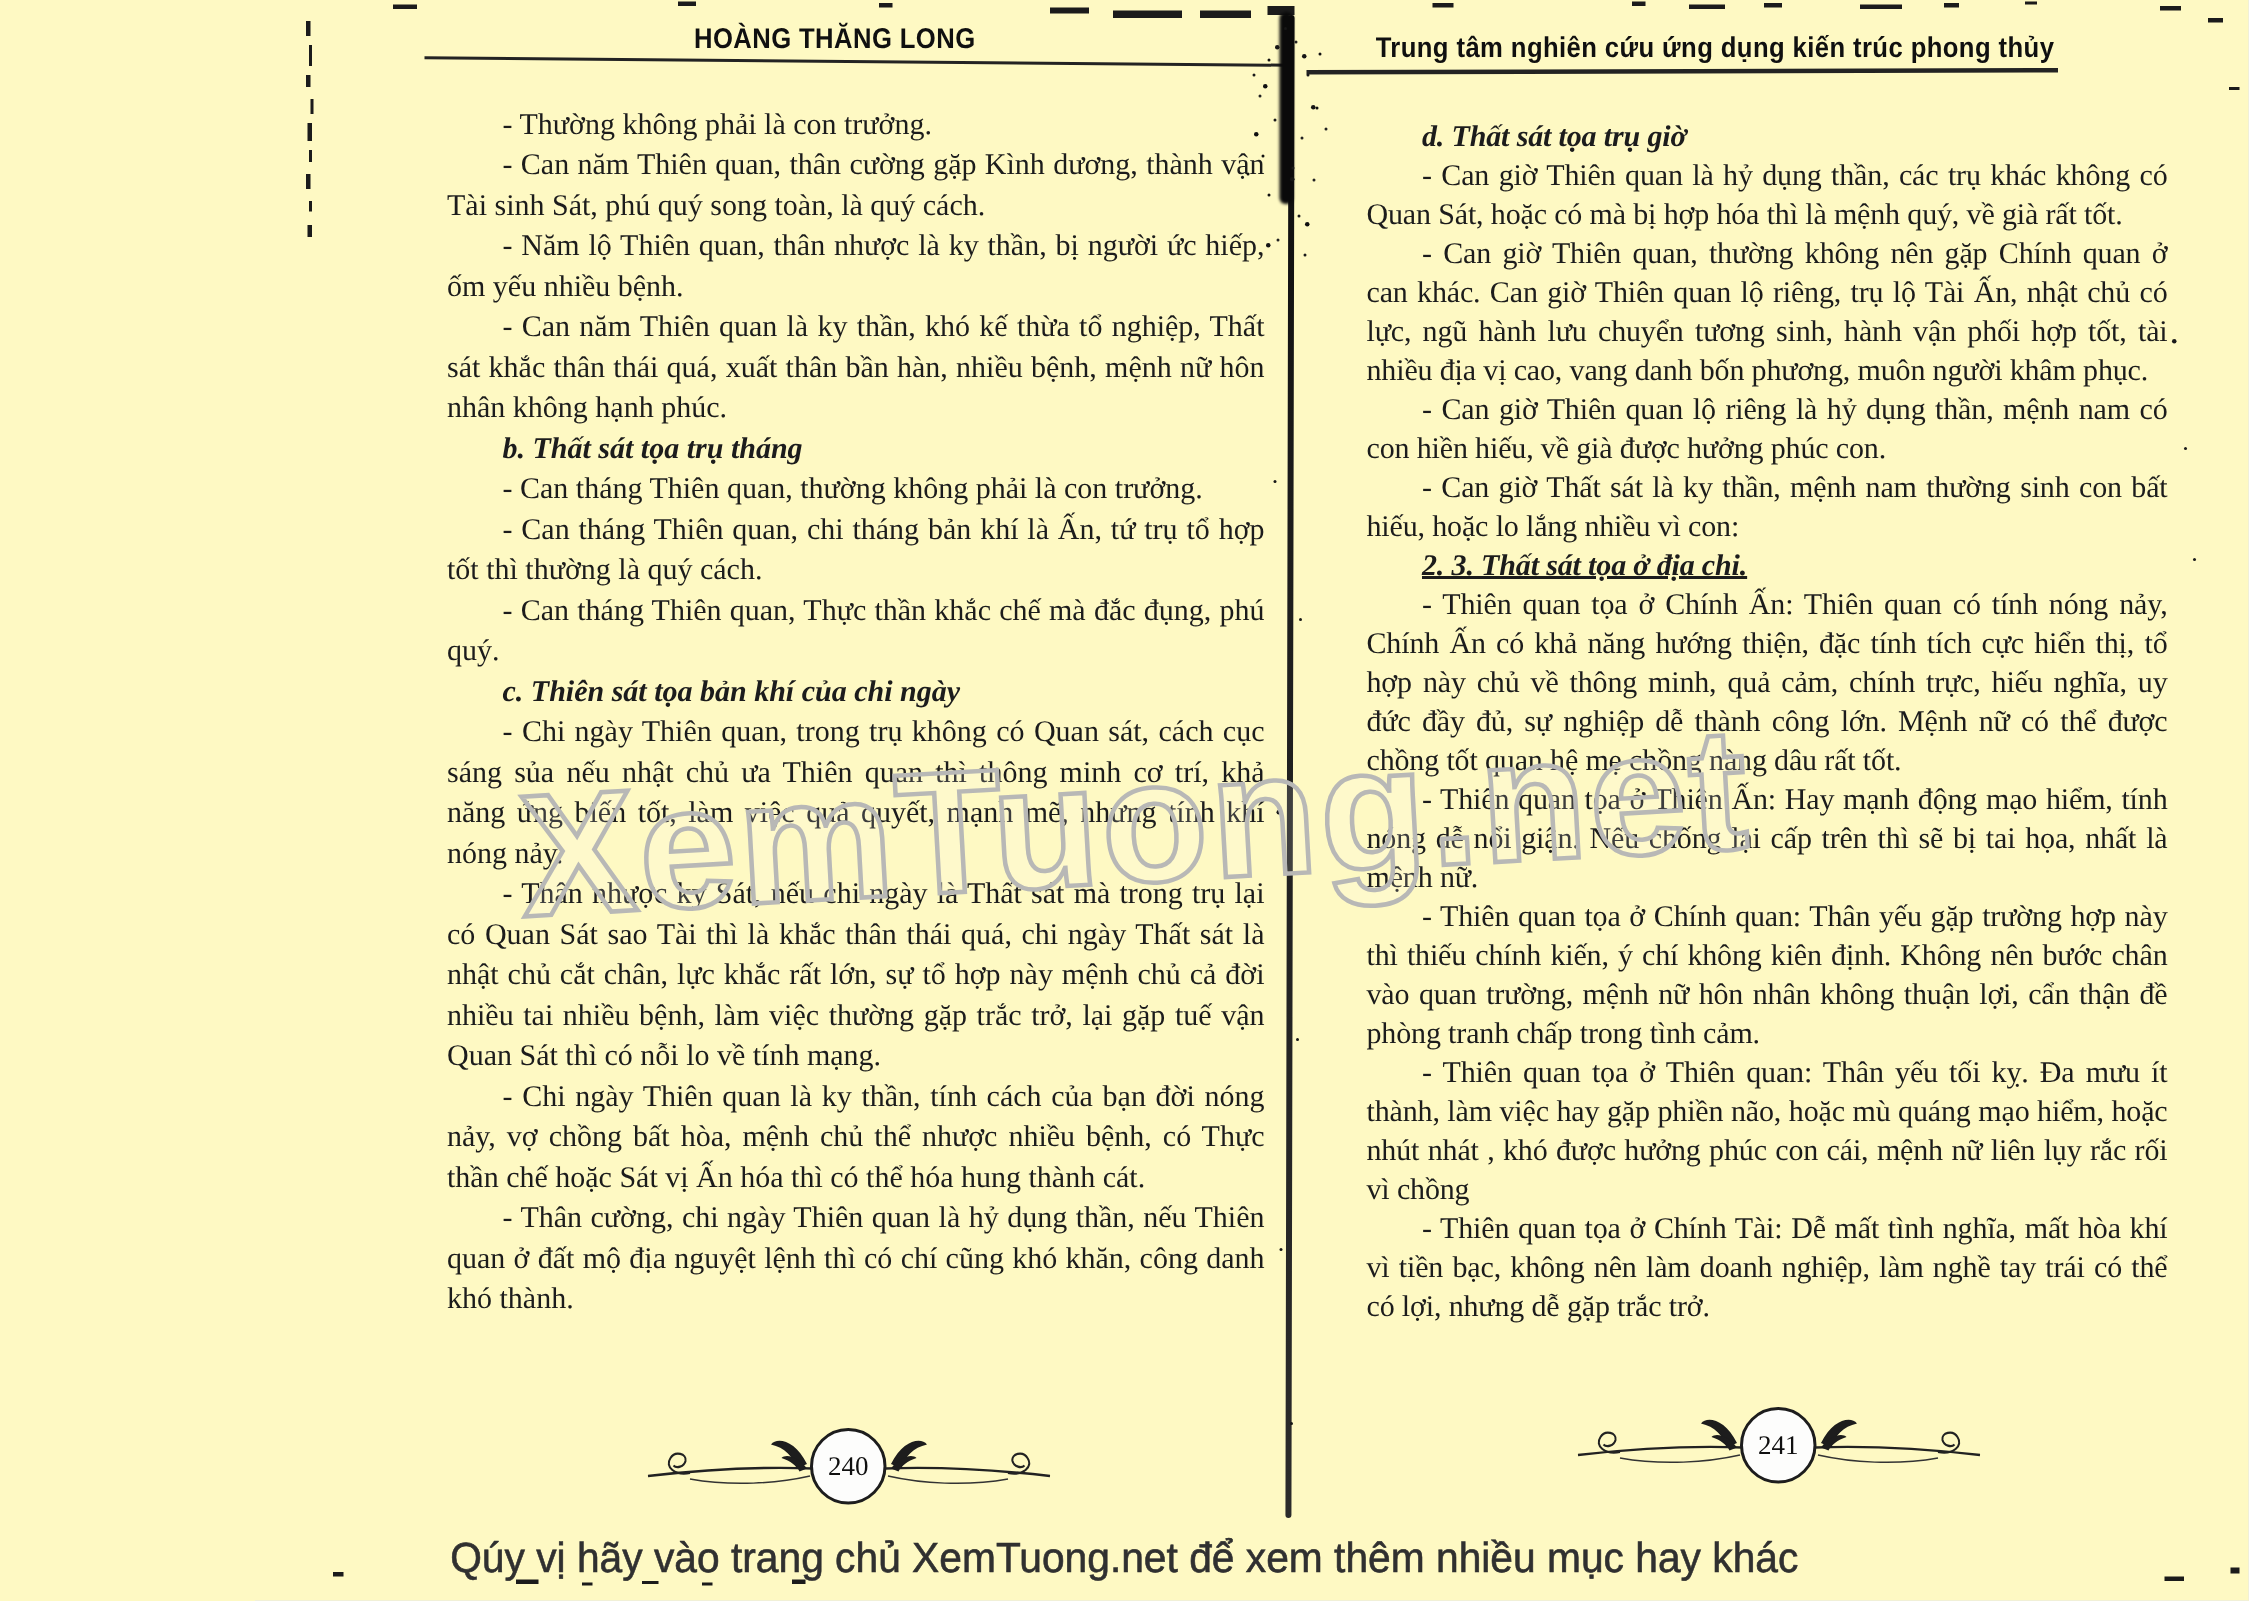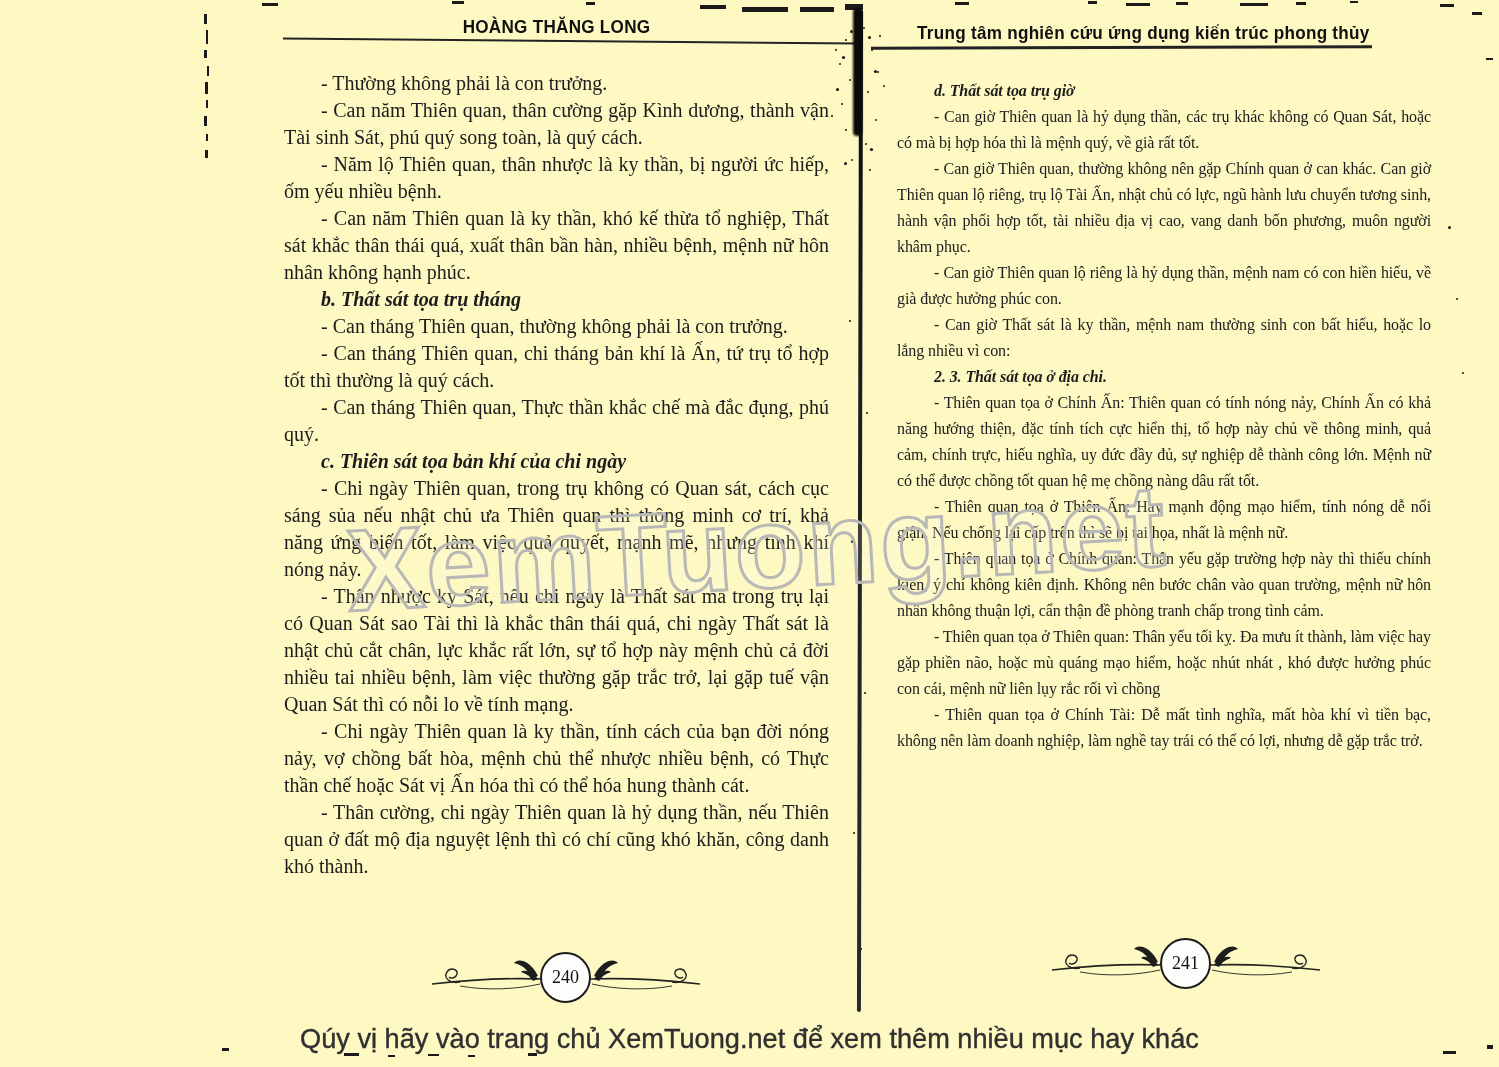--- a/index.html
+++ b/index.html
@@ -13,26 +13,26 @@
     font-weight:bold; font-size:19px; color:#101010; text-align:center;
     letter-spacing:.3px; transform:scaleX(.9); transform-origin:center; white-space:nowrap;
   }
   .hdr-left{ left:284px; top:16px; width:545px; }
   .hdr-right{ left:893px; top:22px; width:482px; }
   .rule{ position:absolute; background:#232323; }
   .rule-left{ left:283px; top:40px; width:576px; height:2px; transform:rotate(.5deg); }
   .rule-right{ left:871px; top:46px; width:501px; height:3px; transform:rotate(-.15deg); }
 
   
-  .col{ position:absolute; text-align:justify; }
+  .col{ position:absolute; text-align:justify;margin-left:14px; }
   .col-left{ left:284px; top:70px; width:545px; font-size:20px; line-height:27px; }
-  .col-right{ left:897px; top:78px; width:534px; font-size:16px; line-height:26px; letter-spacing:-.1px; }
+  .col-right{ left:897px; top:78px; width:534px; font-size:20px; line-height:26px; letter-spacing:-.1px; }
   .col p{ margin:0; text-indent:37px; }
   p.heading{ font-style:italic; font-weight:bold; }
-  p.heading-strong{ font-style:italic; font-weight:bold; }
+  p.heading-strong{ font-style:italic; font-weight:bold;text-decoration:underline; }
 
   
   .watermark{ position:absolute; left:338px; top:448px; z-index:6; pointer-events:none;
               transform:rotate(-3.2deg); }
   .watermark text{
     font-family:"Liberation Sans","DejaVu Sans",sans-serif; font-weight:bold;
     font-size:116px; letter-spacing:2px;
     fill:rgba(255,255,255,0.14); stroke:#b8b8b6; stroke-width:3px;
   }
 

